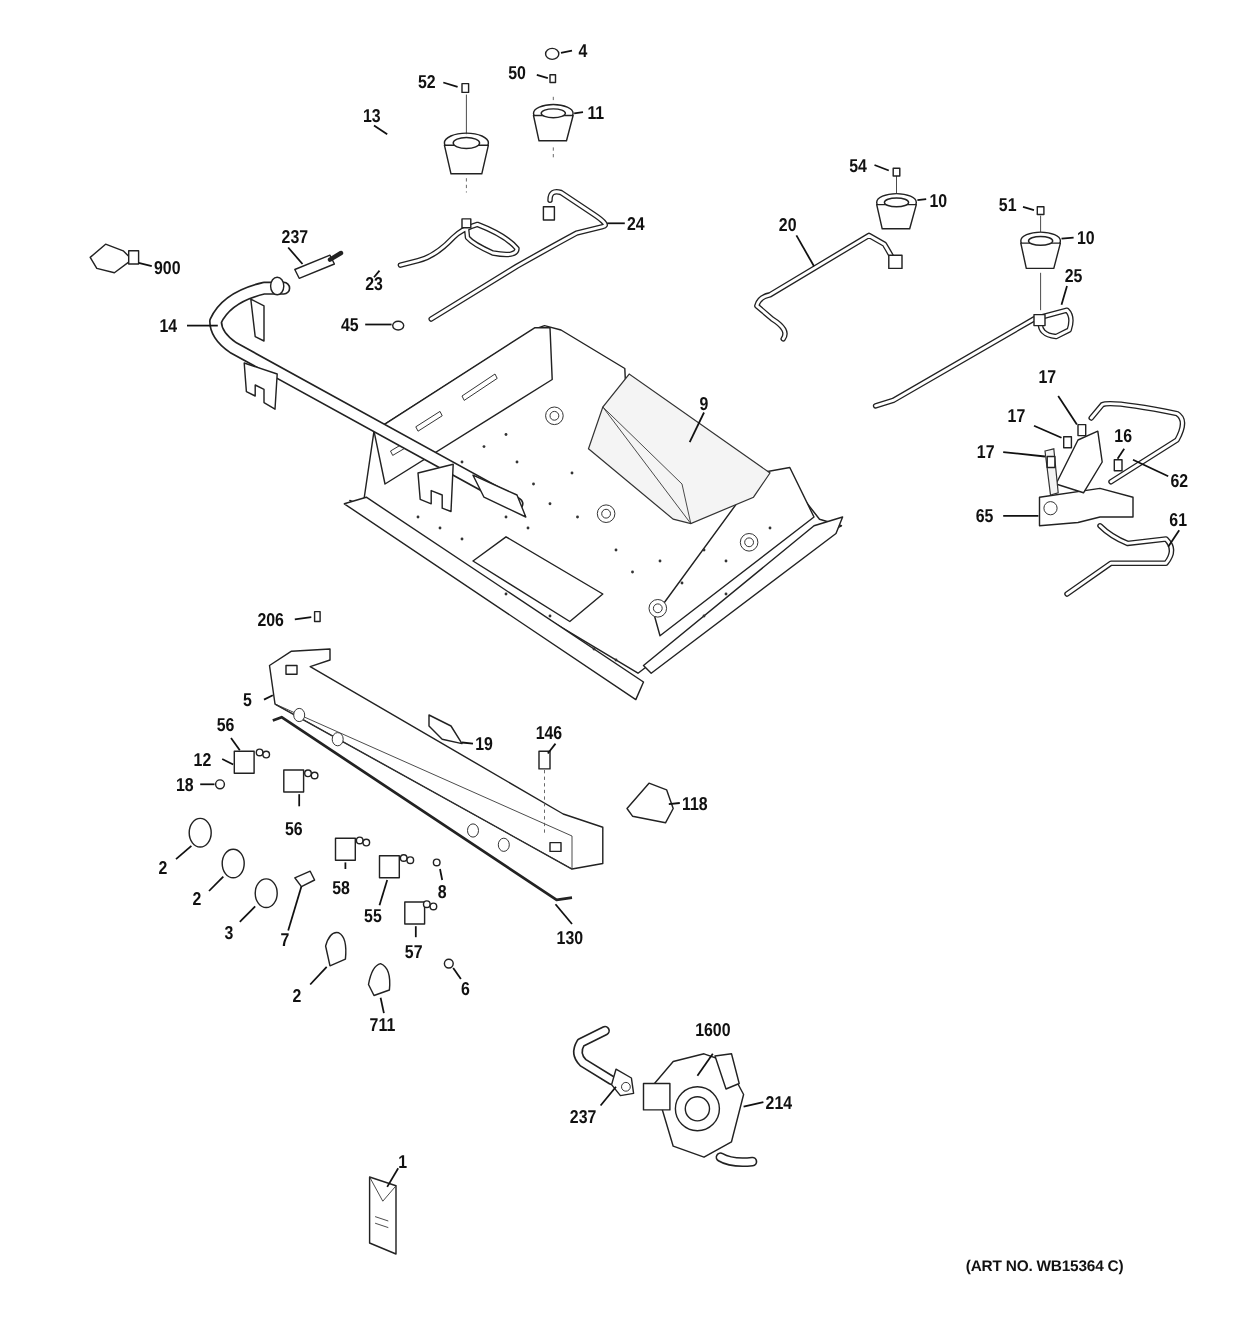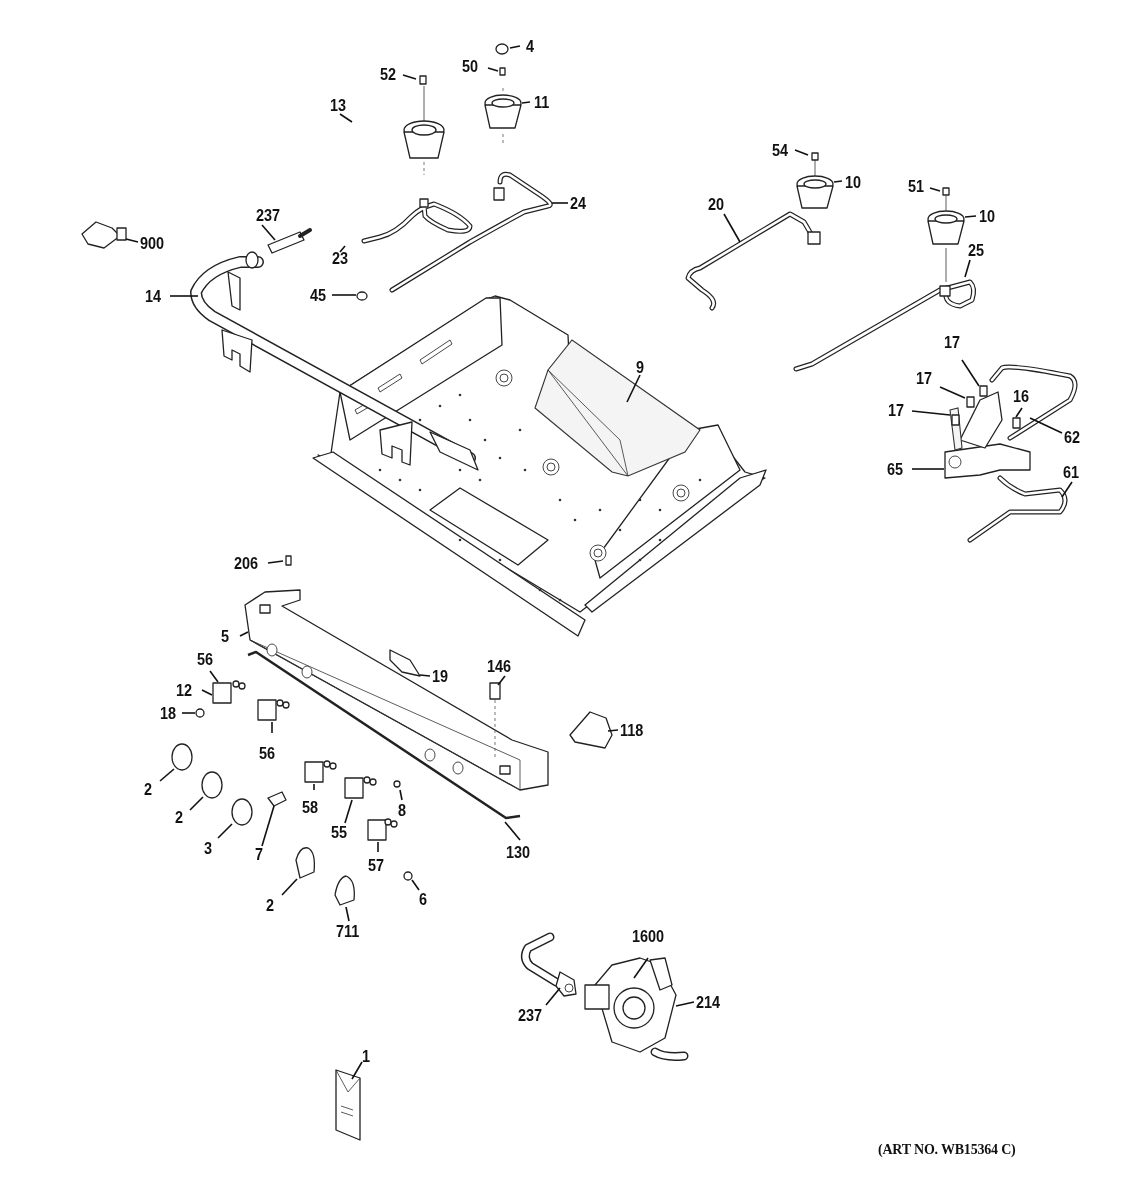--- a/index.html
+++ b/index.html
@@ -10,21 +10,21 @@
   .part-light { fill: #f4f4f4; stroke: #333; stroke-width: 1.1; }
   .pipe { fill: none; stroke: #222; stroke-width: 5; stroke-linecap: round; stroke-linejoin: round; }
   .pipe-in { fill: none; stroke: #fff; stroke-width: 2.6; stroke-linecap: round; stroke-linejoin: round; }
   .leader { stroke: #111; stroke-width: 1.6; fill: none; }
   .thin { stroke: #333; stroke-width: 0.8; fill: none; }
   .dash { stroke: #555; stroke-width: 0.8; fill: none; stroke-dasharray: 3 3; }
   .hole { fill: #fff; stroke: #333; stroke-width: 0.9; }
   .dot { fill: #333; }
   .callout { font-family: "Liberation Sans", sans-serif; font-weight: bold; font-size: 17px;
              fill: #111; transform: scaleX(0.85); transform-box: fill-box; }
-  .art-no { position: absolute; left: 878px; top: 1142px; font-family: Liberation Serif, serif;
+  .art-no { position: absolute; left: 878px; top: 1142px; font-family: Liberation Sans, sans-serif;
             font-weight: bold; font-size: 14px; color: #111; letter-spacing: -0.2px; }
 </style>
 </head>
 <body>
 
 <svg id="diagram" viewBox="0 0 1128 1200" xmlns="http://www.w3.org/2000/svg">
 
   <g>
 
     <polygon class="part" points="318,455 580,612 740,490 765,478 745,472 720,440 690,430 660,422 640,448 572,420 568,335 510,300 495,296 484,300 340,392 330,460"></polygon>

